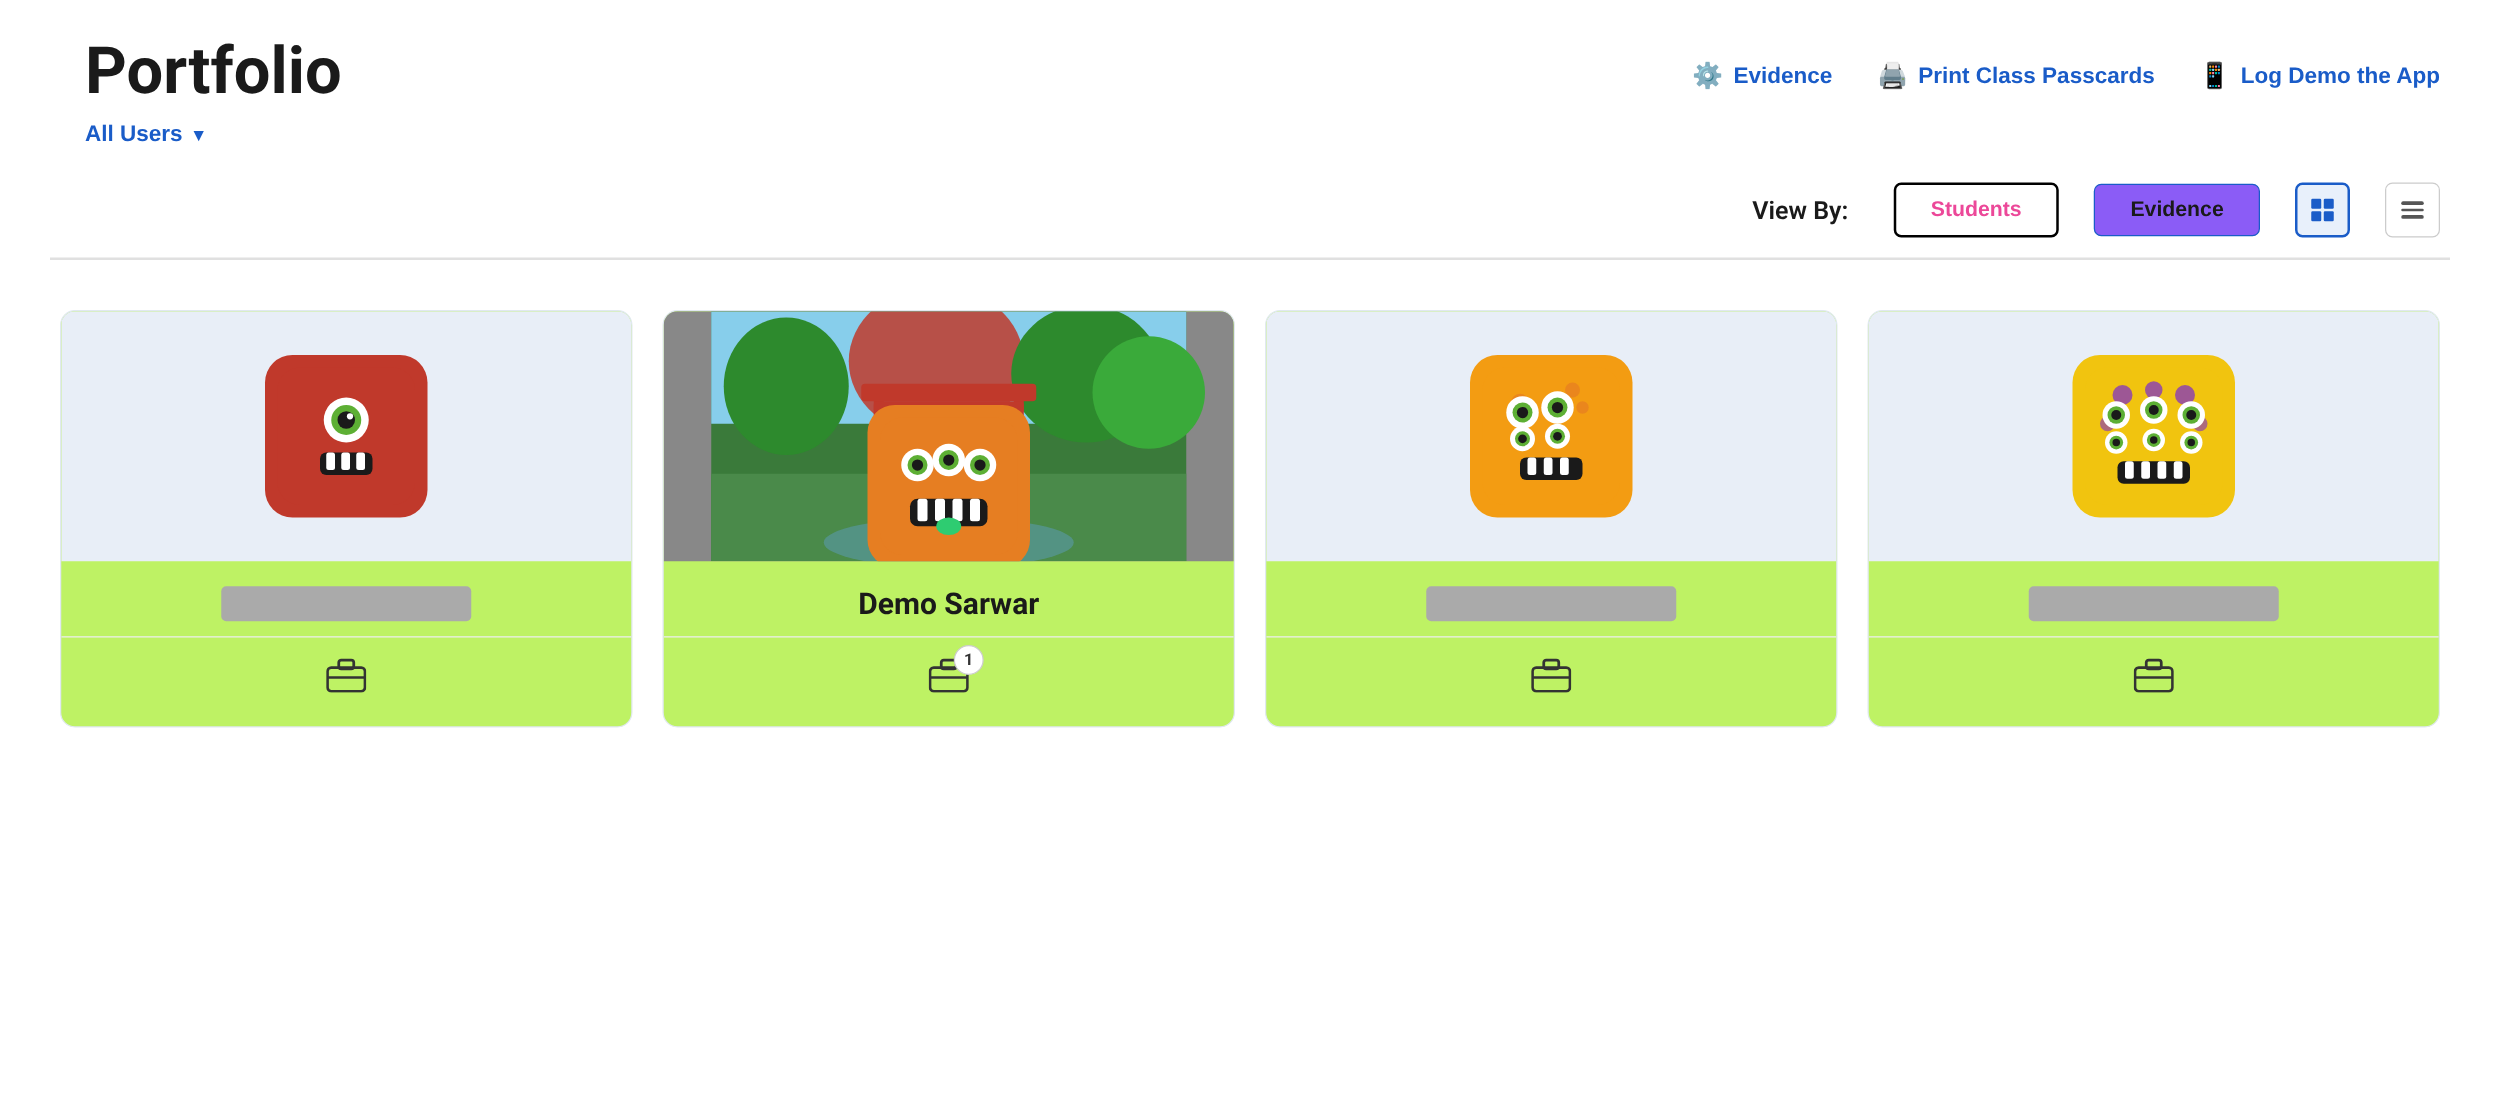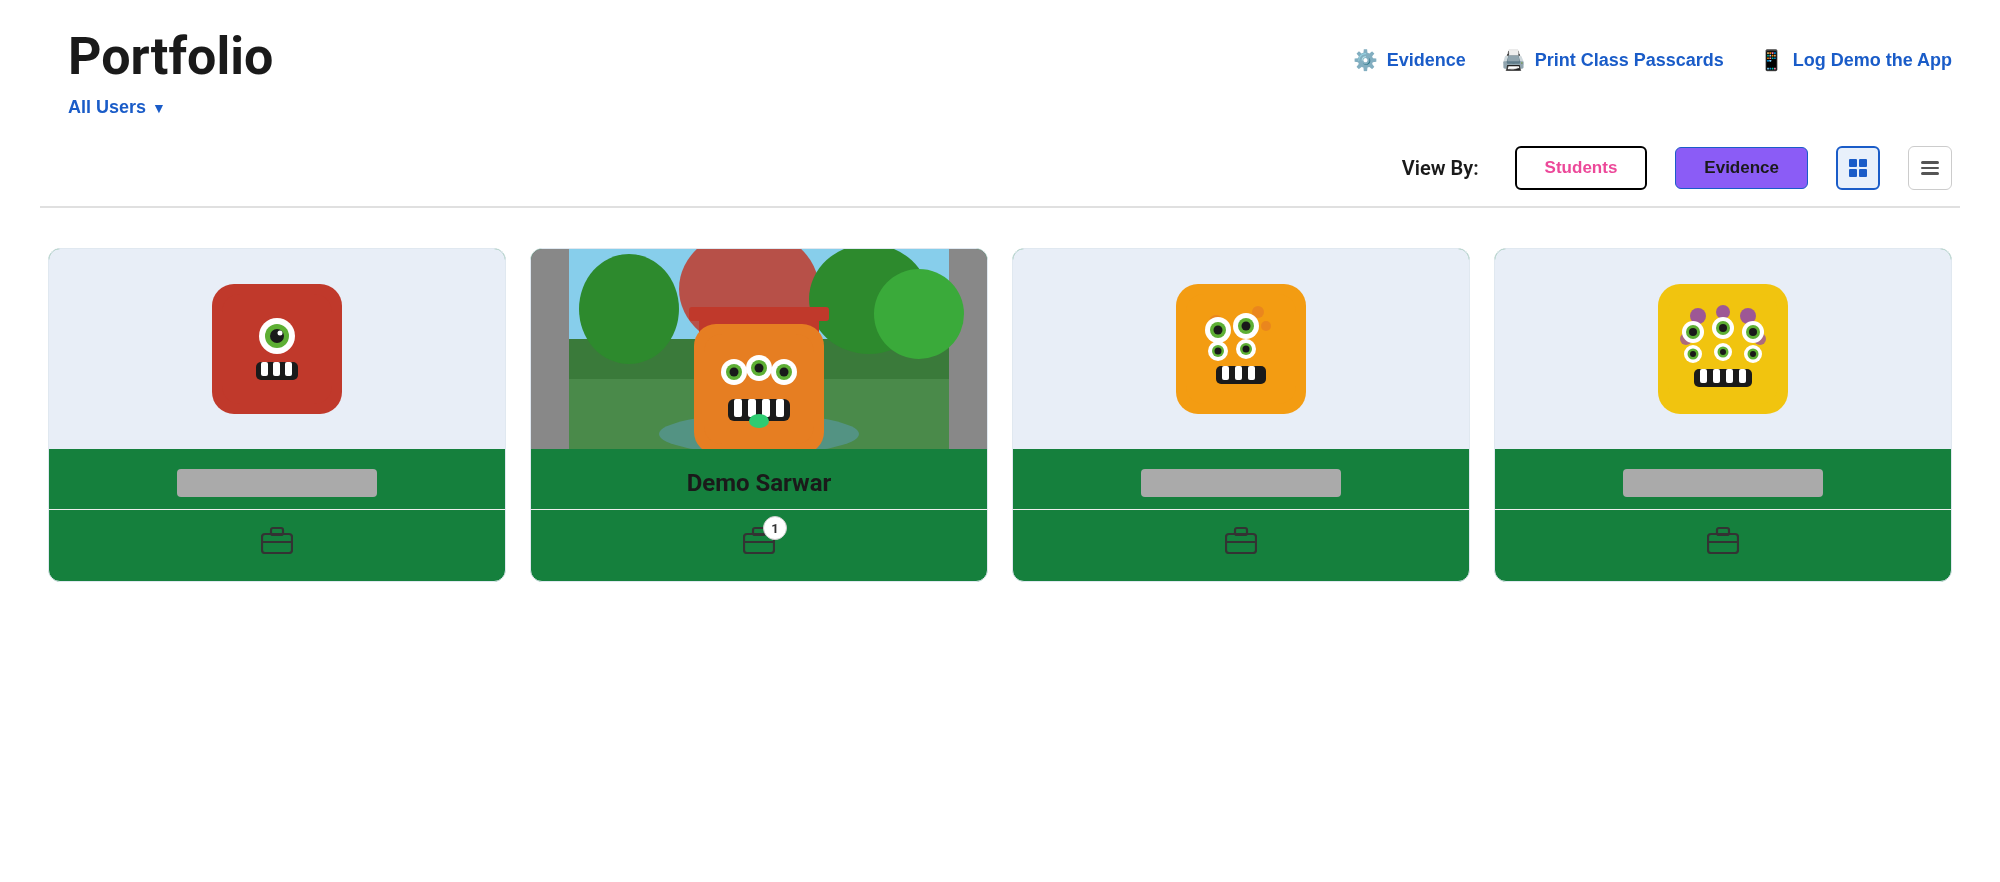--- a/index.html
+++ b/index.html
@@ -132,21 +132,21 @@
       display: grid;
       grid-template-columns: repeat(4, 1fr);
       gap: 24px;
       padding: 40px 48px 40px 48px;
     }
 
     .student-card {
       border: 1.5px solid #e0e8f0;
       border-radius: 12px;
       overflow: hidden;
-      background: #15803d;
+      background: #bef264;
       cursor: pointer;
       position: relative;
       display: flex;
       flex-direction: column;
     }
 
     .card-top {
       background: #e8eef7;
       height: 200px;
       display: flex;

